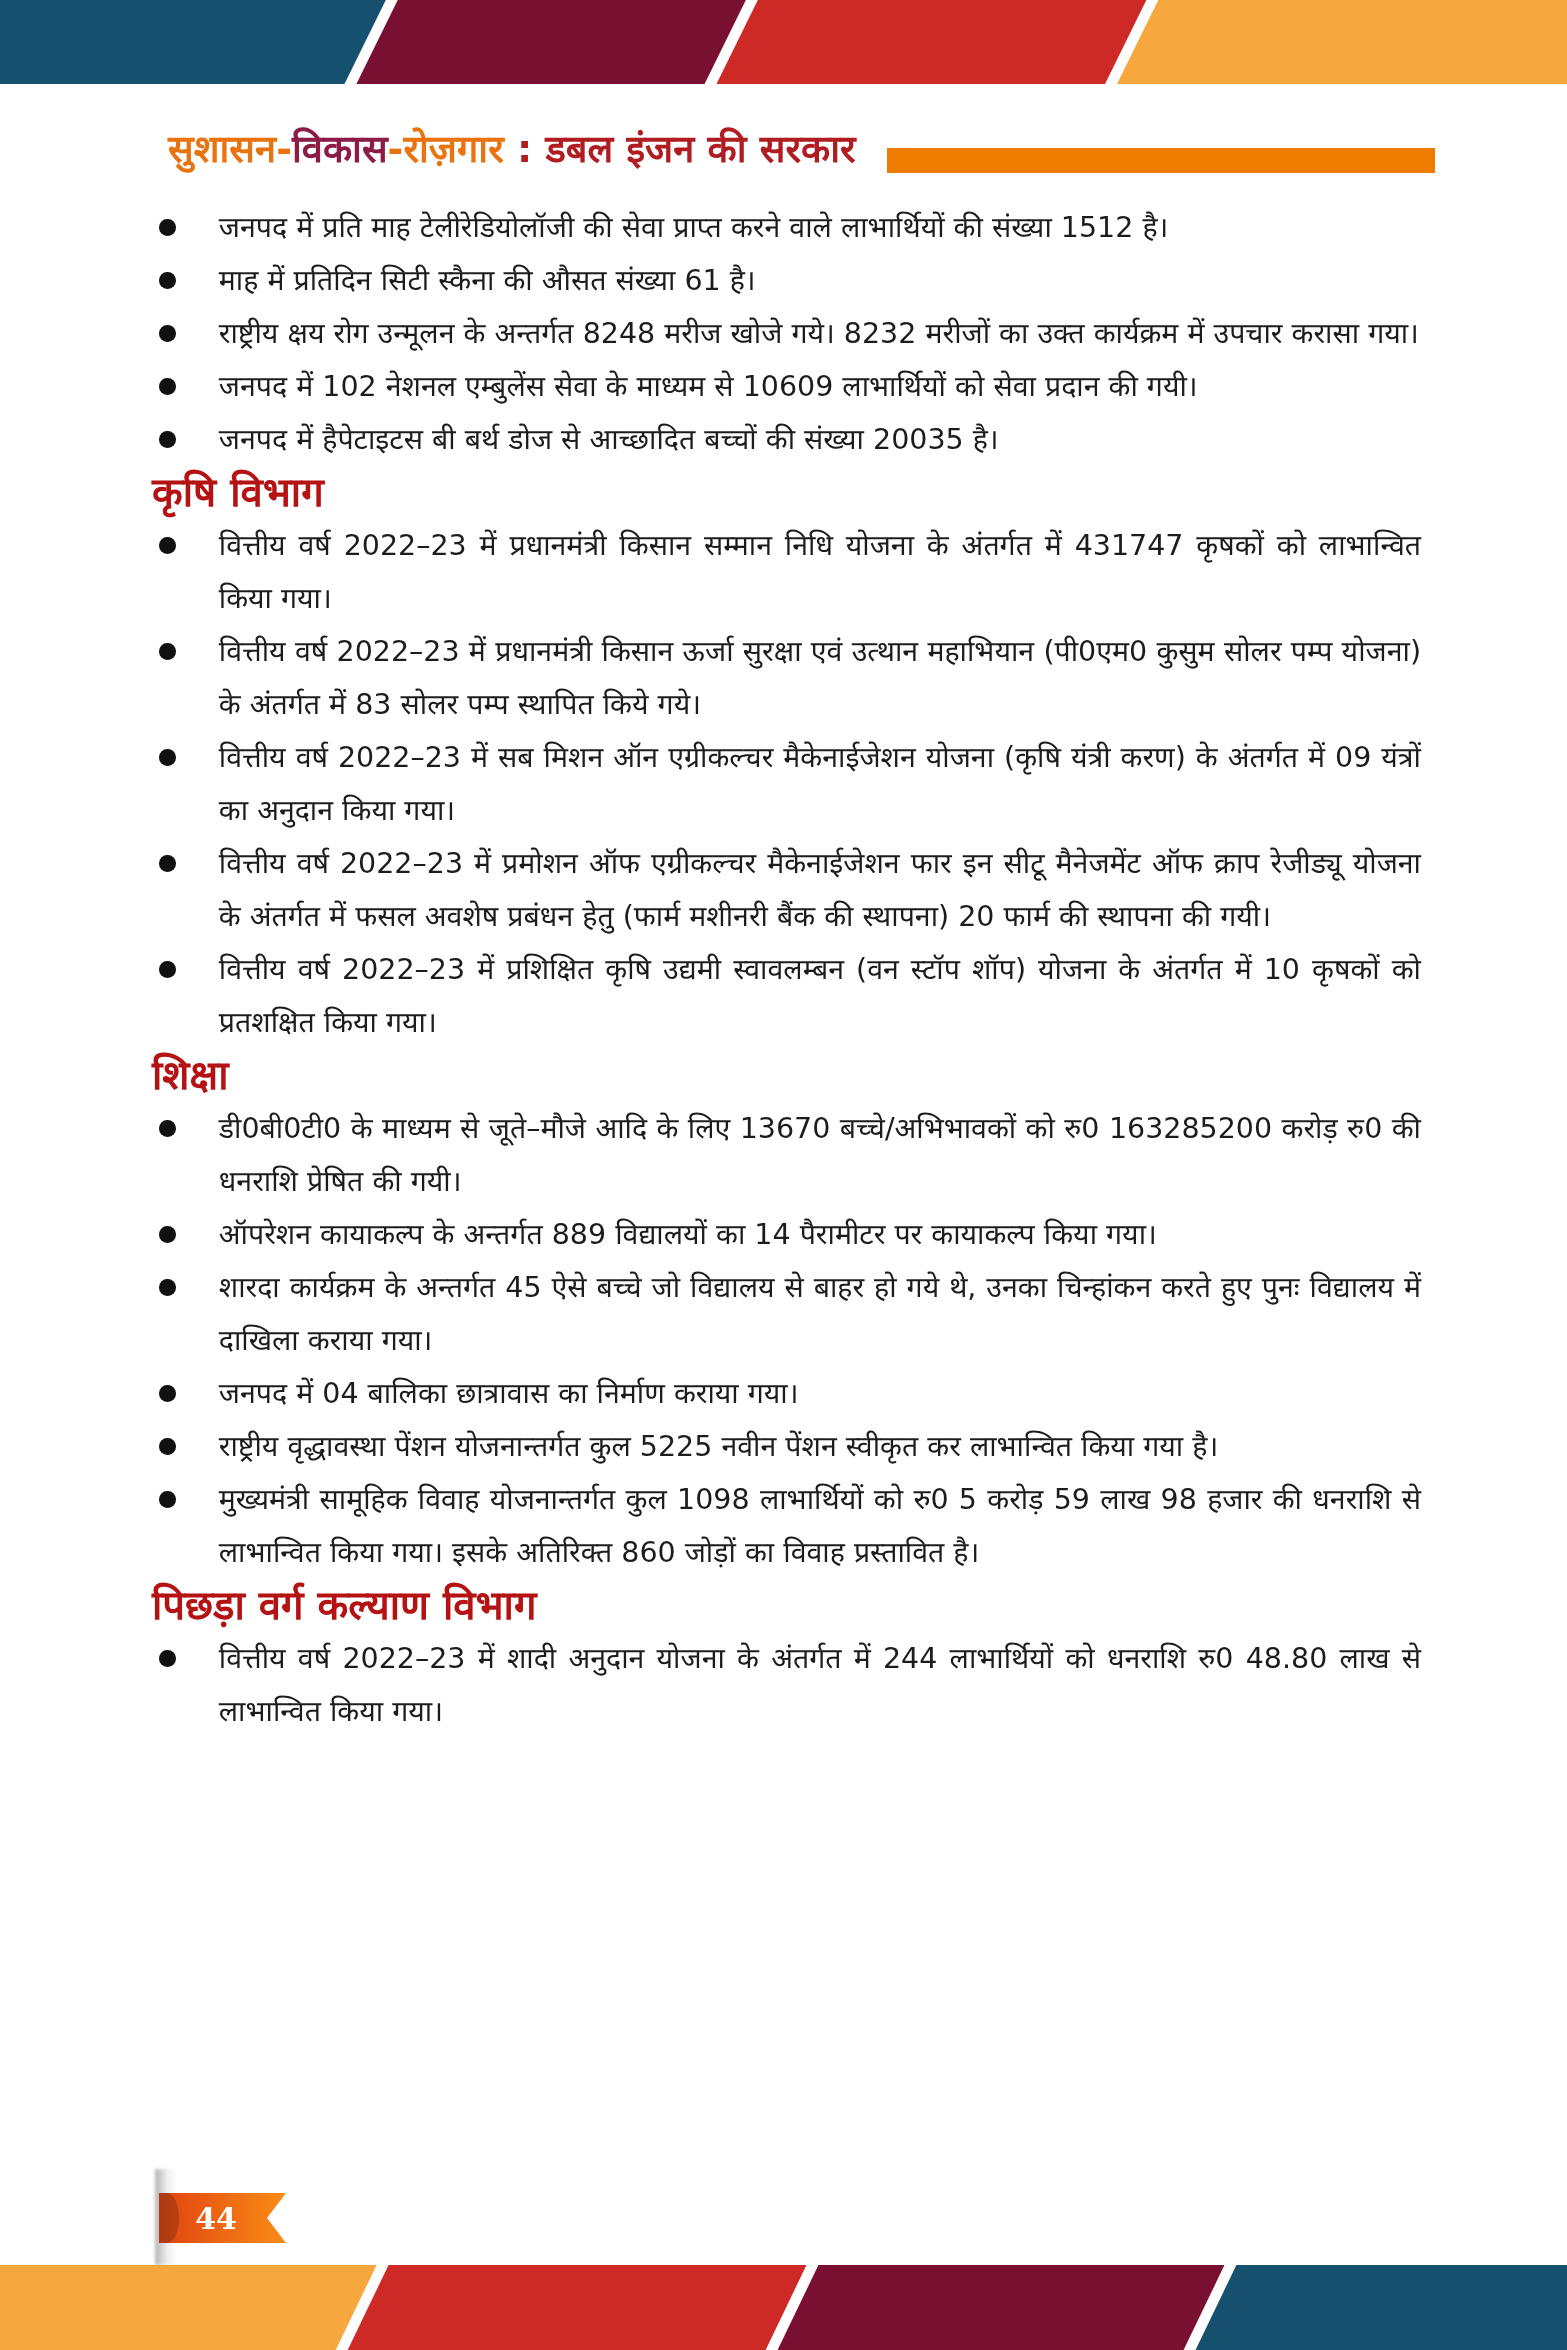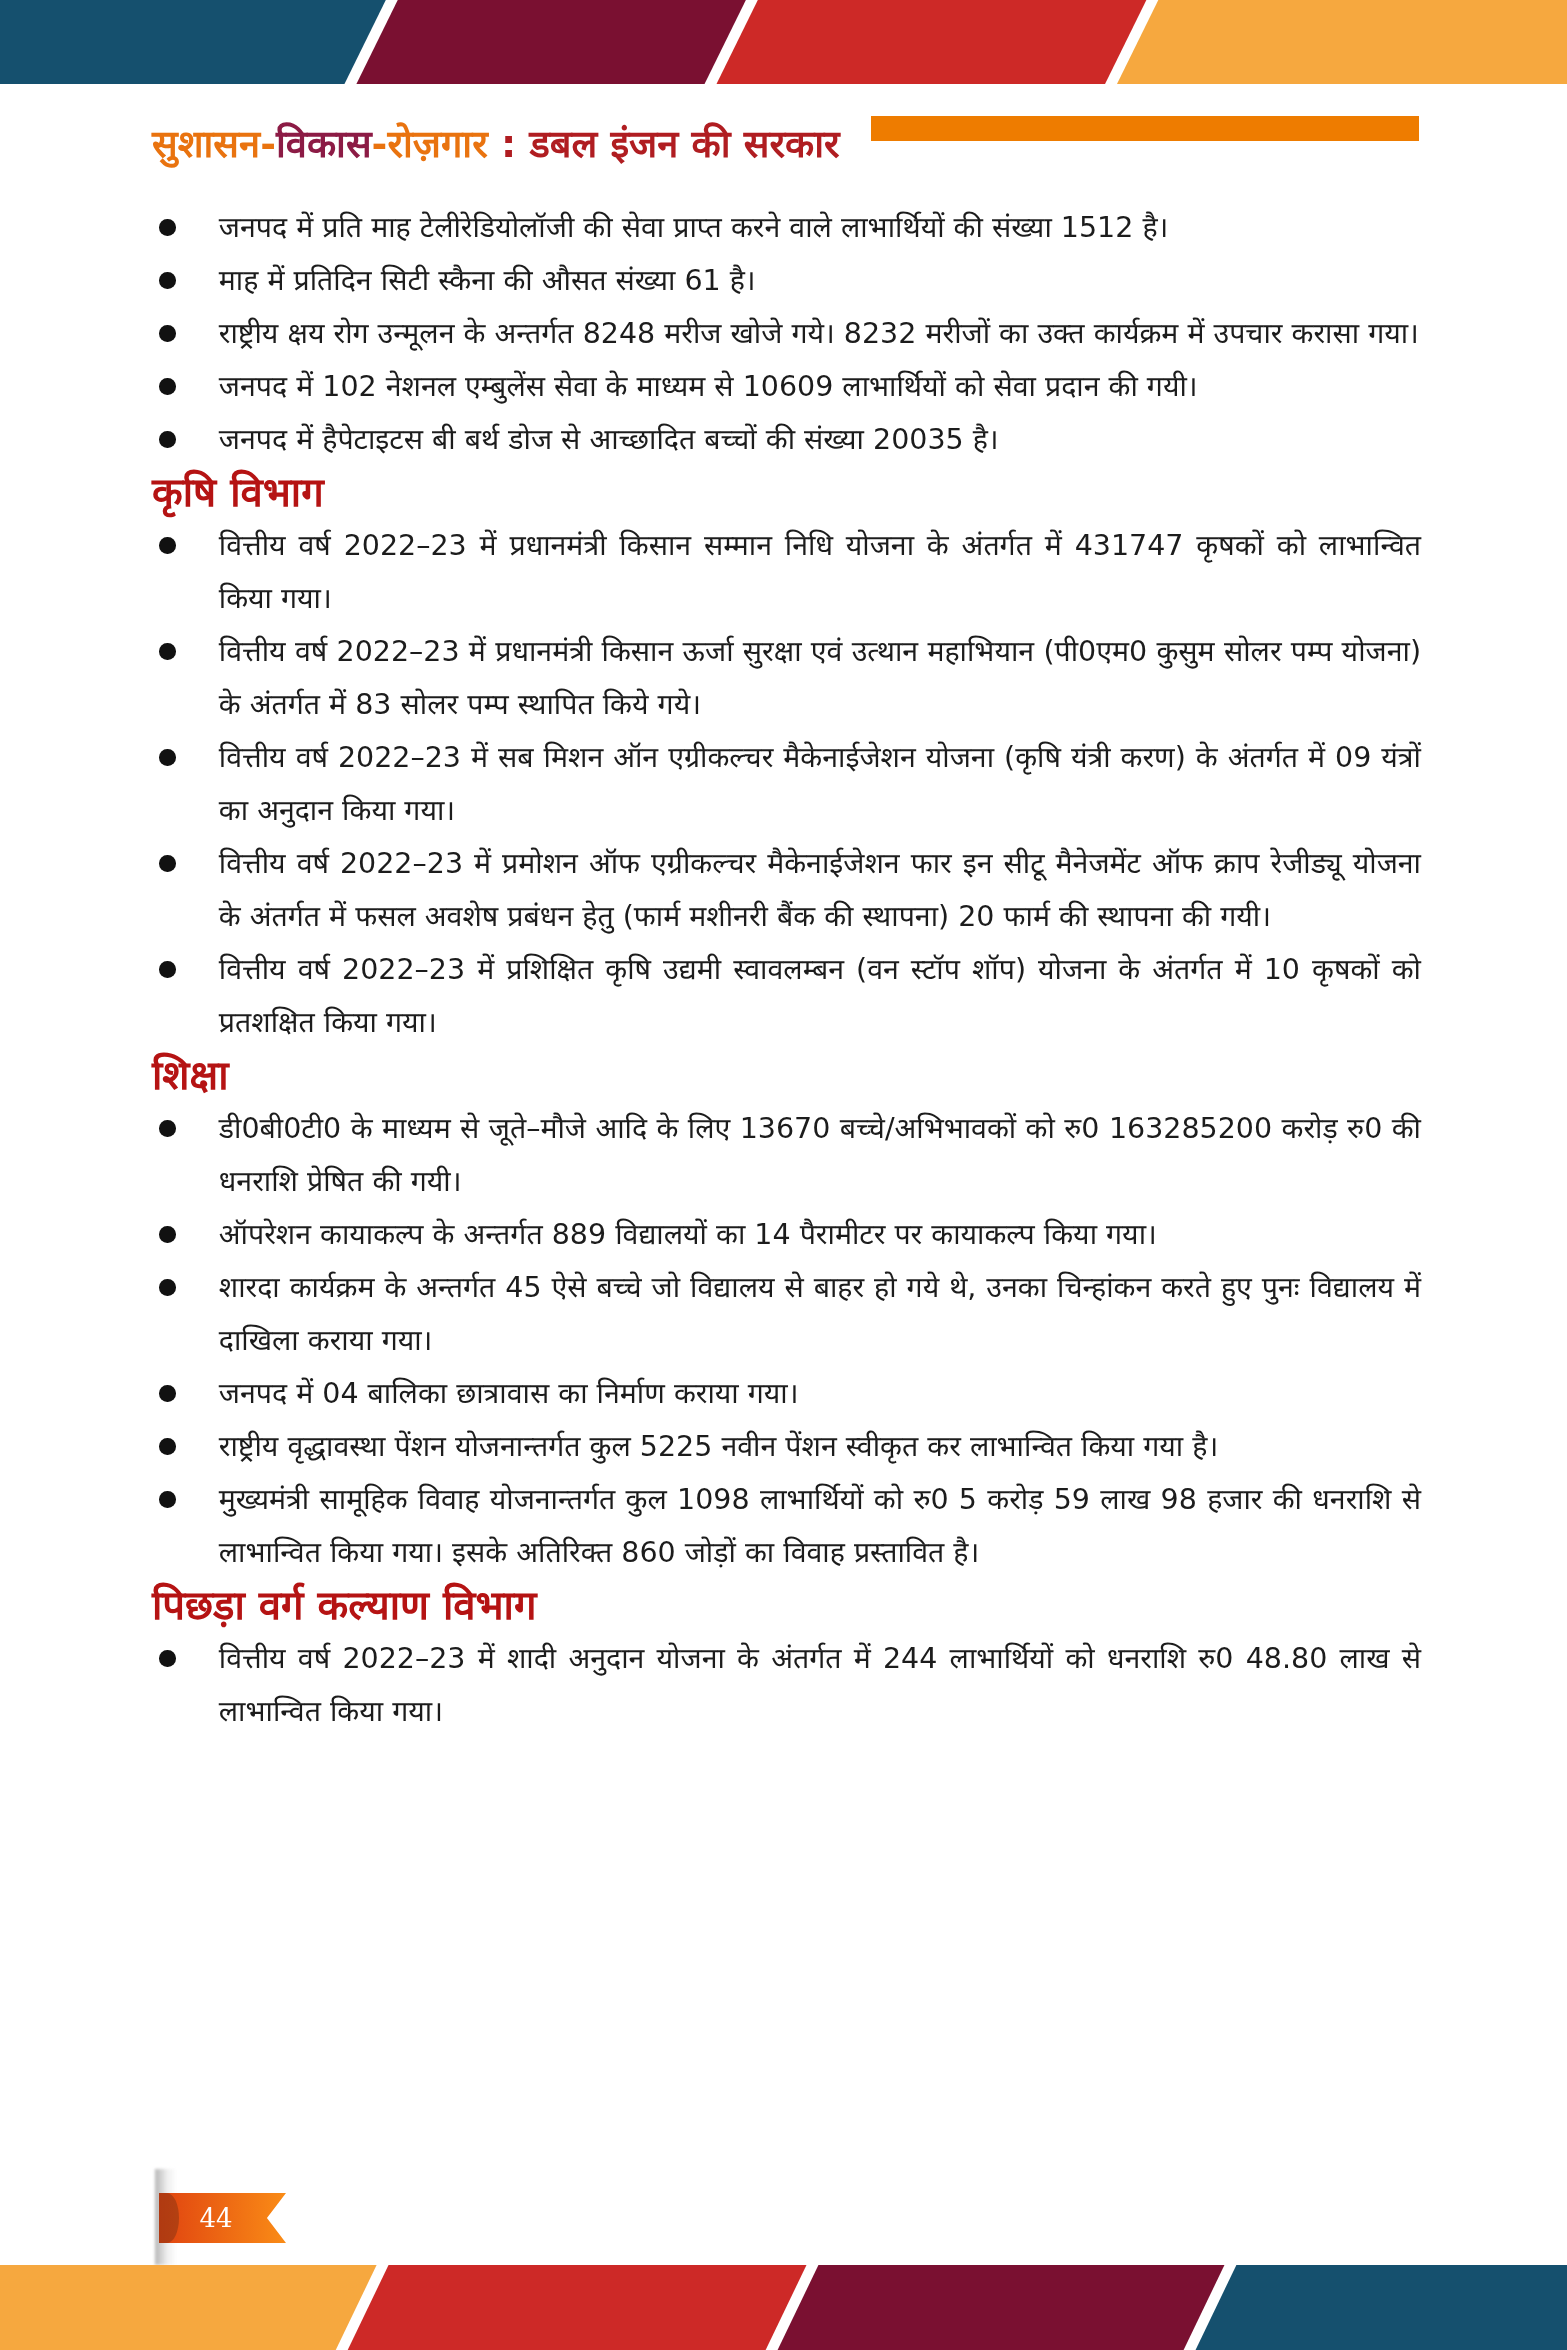--- a/index.html
+++ b/index.html
@@ -19,22 +19,22 @@
   .page{position:relative;width:1568px;height:2351px;background:#fff}
 
   
   .banner{position:absolute;left:0;width:1568px;display:block}
   .banner-top{top:0;height:84px}
   .banner-bottom{bottom:0;height:86px}
   .s-blue{fill:var(--c-blue)} .s-maroon{fill:var(--c-maroon)}
   .s-red{fill:var(--c-red)} .s-orange{fill:var(--c-orange)}
 
   
-  .header{position:absolute;left:152px;top:116px;width:1267px;height:57px;
-    display:flex;align-items:flex-start}
+  .header{position:absolute;left:168px;top:116px;width:1267px;height:57px;
+    display:flex;align-items:flex-end}
   .header-title{font-size:38px;font-weight:bold;white-space:nowrap;letter-spacing:0}
   .header-title .seg{display:inline}
   .header-bar{flex:1 1 auto;height:25px;margin-left:31px;background:var(--c-bar)}
 
   
   .content{position:absolute;left:152px;top:201px;width:1269px;
     font-size:28.5px;line-height:53px}
   .section-heading{font-weight:bold;font-size:40px;color:var(--c-heading);line-height:53px}
   .item{display:flex;align-items:flex-start}
   .dot{flex:0 0 auto;width:16.5px;height:16.5px;border-radius:50%;background:#111;
@@ -44,22 +44,22 @@
   
   .ribbon-shadow{position:absolute;left:155px;top:2169px;width:22px;height:96px;
     background:linear-gradient(90deg,rgba(120,120,120,.55),rgba(190,190,190,.25) 55%,rgba(220,220,220,0));
     filter:blur(1.8px)}
   .page-ribbon{position:absolute;left:159px;top:2193px;width:127px;height:50px;
     background:linear-gradient(90deg,var(--c-ribbon-a),var(--c-ribbon-b));
     clip-path:polygon(0 0,100% 0,85% 50%,100% 100%,0 100%);
     display:flex;align-items:center;justify-content:center}
   .page-ribbon::before{content:"";position:absolute;left:0;top:0;width:20px;height:100%;
     background:rgba(90,40,20,.35);border-radius:0 60% 60% 0 / 0 50% 50% 0}
-  .page-number{position:relative;font-family:"DejaVu Serif",serif;font-weight:normal;
-    font-size:26px;color:#ffffff;margin-right:13px}
+  .page-number{position:relative;font-family:"DejaVu Serif",serif;font-weight:bold;
+    font-size:30px;color:#ffffff;margin-right:13px}
 </style>
 </head>
 <body>
 
 <div class="page">
 
   <svg class="banner banner-top" viewBox="0 0 1707 92" preserveAspectRatio="none" aria-hidden="true">
     <polygon class="s-blue" points="0,0 420,0 375,92 0,92"></polygon>
     <polygon class="s-maroon" points="433,0 812,0 767,92 388,92"></polygon>
     <polygon class="s-red" points="825,0 1248,0 1203,92 780,92"></polygon>

